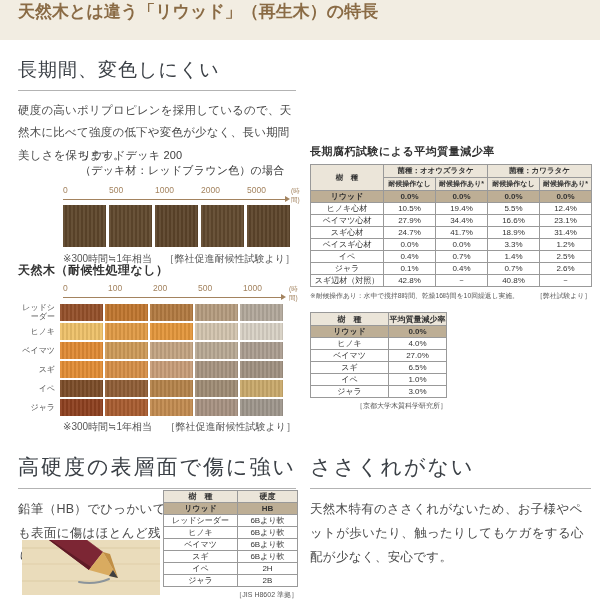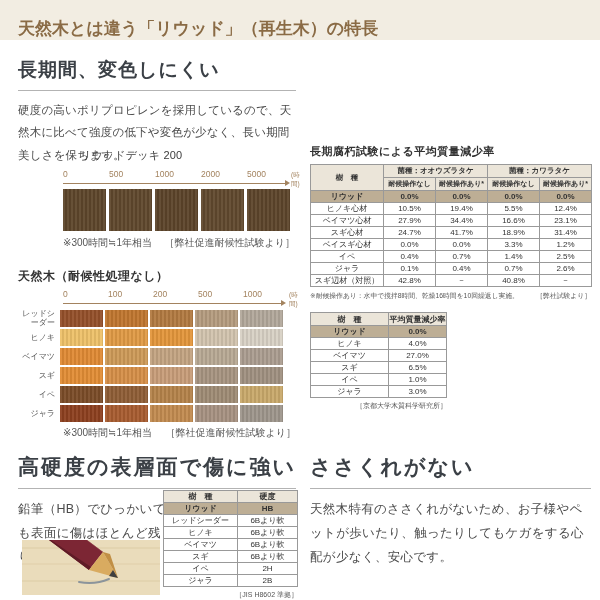--- a/index.html
+++ b/index.html
@@ -1,26 +1,26 @@
 <!DOCTYPE html>
 <html style="--titlebar_bg: #f2ede2; --titlebar_text: #8a6b45; --heading_text: #3b4046; --body_text: #4a4a4a; --rule_color: #b3b3b3; --axis_color: #a3835f; --table_border: #999999; --table_header_bg: #ebe5d9; --highlight_bg: #bdae95;"><head>
 <meta charset="utf-8">
 <style>
   *{margin:0;padding:0;box-sizing:border-box}
   html,body{background:#fff}
   body{font-family:"Liberation Sans","DejaVu Sans",sans-serif;color:#333}
   .canvas{position:relative;width:600px;height:600px;background:#fff;overflow:hidden}
 
   
-  .titlebar{position:absolute;left:0;top:0;width:600px;height:40px;background:var(--titlebar_bg);display:flex;align-items:flex-end;padding-left:18px}
+  .titlebar{position:absolute;left:0;top:0;width:600px;height:40px;background:var(--titlebar_bg);display:flex;align-items:flex-start;padding-left:18px}
   .titlebar h1{font-size:17px;font-weight:bold;color:var(--titlebar_text)}
 
   
   .sec{position:absolute}
-  .sec h2{font-family:"Liberation Serif","DejaVu Serif",serif;font-weight:700;color:var(--heading_text)}
+  .sec h2{font-family:"Liberation Serif","DejaVu Serif",serif;font-weight:400;color:var(--heading_text)}
   .sec .rule{border-top:1px solid var(--rule_color);margin-top:7px}
   .sec p{color:var(--body_text)}
   .sec-top h2{font-size:19px;letter-spacing:1px}
   .sec-top p{font-size:11.5px;line-height:1.95;margin-top:8px;letter-spacing:.2px}
   .sec-bottom h2{font-size:21px;letter-spacing:2px}
   .sec-bottom p{font-size:12.5px;line-height:1.9;margin-top:9px;letter-spacing:.3px}
   .sec-fade{left:18px;top:57px;width:278px}
   .sec-rot{left:310px;top:57px;width:281px}
   .sec-hard{left:18px;top:453px;width:278px}
   .sec-hard p{width:152px}
@@ -35,21 +35,21 @@
   .axis .unit{position:absolute;top:2px;font-size:6.5px;color:var(--axis_color)}
   .axisline{position:relative;height:6px}
   .axisline .ln{position:absolute;left:0;top:2px;border-top:1px solid var(--axis_color)}
   .axisline .arr{position:absolute;top:-1px;width:0;height:0;border-left:5px solid var(--axis_color);border-top:3.5px solid transparent;border-bottom:3.5px solid transparent}
   .swrow{display:flex;gap:3px;margin-top:2px}
   .sw{position:relative}
   .sw::after{content:"";position:absolute;inset:0;background:repeating-linear-gradient(90deg,rgba(255,255,255,.06) 0 2px,rgba(0,0,0,.07) 2px 4px)}
   .rewood .sw{width:43px;height:42px}
   .notes{display:flex;justify-content:space-between;font-size:10px;color:#555;margin-top:5px}
 
-  .natural{left:18px;top:268px;width:278px}
+  .natural{left:18px;top:262px;width:278px}
   .natural h3{font-size:12px;color:#333;font-weight:bold;letter-spacing:.5px}
   .natural .axis{margin-left:45px;margin-top:4px}
   .natural .axisline{margin-left:45px}
   .grid{margin-top:2px}
   .grow{display:flex;align-items:center;margin-bottom:2px}
   .grow .lab{width:42px;text-align:right;padding-right:5px;font-size:8px;color:#555;line-height:1.15}
   .grow .cells{display:flex;gap:2px}
   .natural .sw{width:43px;height:17px}
   .natural .notes{margin-left:45px;margin-top:4px}
 
@@ -88,20 +88,21 @@
   </header>
 
   <section class="sec sec-top sec-fade">
     <h2>長期間、変色しにくい</h2>
     <div class="rule"></div>
     <p>硬度の高いポリプロピレンを採用しているので、天然木に比べて強度の低下や変色が少なく、長い期間美しさを保ちます。</p>
   </section>
 
   <figure class="figure rewood">
     <div class="cap">リウッドデッキ 200</div>
+    <div class="cap">（デッキ材：レッドブラウン色）の場合</div>
     <div class="axis">
       <span class="tick" style="left:0">0</span>
       <span class="tick" style="left:46px">500</span>
       <span class="tick" style="left:92px">1000</span>
       <span class="tick" style="left:138px">2000</span>
       <span class="tick" style="left:184px">5000</span>
       <span class="unit" style="left:228px">(時間)</span>
     </div>
     <div class="axisline">
       <span class="ln" style="width:222px"></span>

